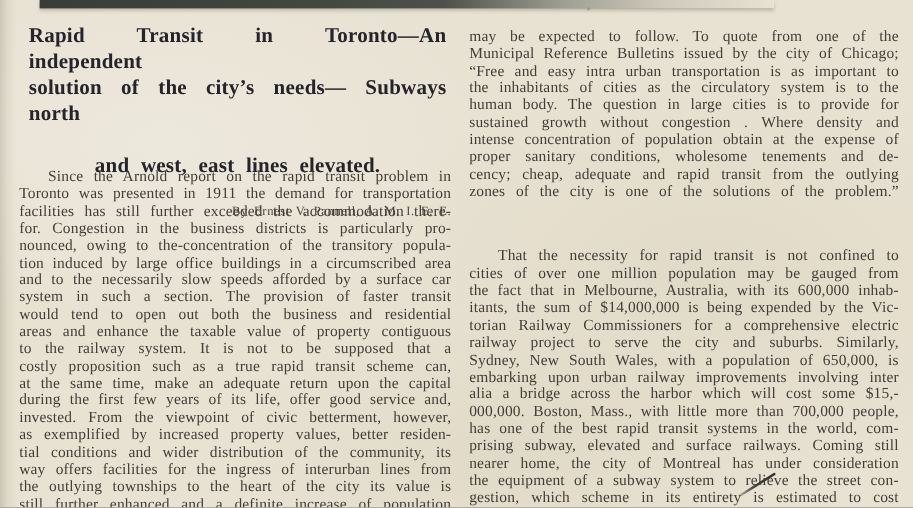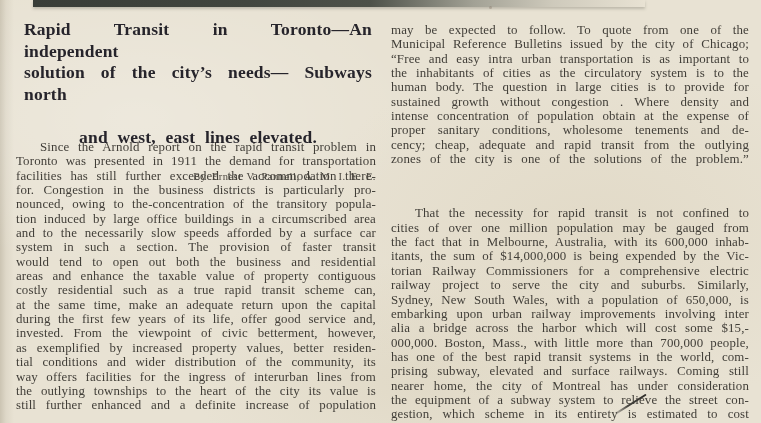--- a/index.html
+++ b/index.html
@@ -91,21 +91,22 @@
         <div class="line indent">Since the Arnold report on the rapid transit problem in</div>
         <div class="line">Toronto was presented in 1911 the demand for transportation</div>
         <div class="line">facilities has still further exceeded the accommodation there-</div>
         <div class="line">for.  Congestion in the business districts is particularly pro-</div>
         <div class="line">nounced, owing to the-concentration of the transitory popula-</div>
         <div class="line">tion induced by large office buildings in a circumscribed area</div>
         <div class="line">and to the necessarily slow speeds afforded by a surface car</div>
         <div class="line">system in such a section.  The provision of faster transit</div>
         <div class="line">would tend to open out both the business and residential</div>
         <div class="line">areas and enhance the taxable value of property contiguous</div>
-        <div class="line">costly residential such as a true rapid transit scheme can,</div>
+        <div class="line">to the railway system.  It is not to be supposed that a</div>
+        <div class="line">costly proposition such as a true rapid transit scheme can,</div>
         <div class="line">at the same time, make an adequate return upon the capital</div>
         <div class="line">during the first few years of its life, offer good service and,</div>
         <div class="line">invested.  From the viewpoint of civic betterment, however,</div>
         <div class="line">as exemplified by increased property values, better residen-</div>
         <div class="line">tial conditions and wider distribution of the community, its</div>
         <div class="line">way offers facilities for the ingress of interurban lines from</div>
         <div class="line">the outlying townships to the heart of the city its value is</div>
         <div class="line">still further enhanced and a definite increase of population</div>
       </div>
   </div>

